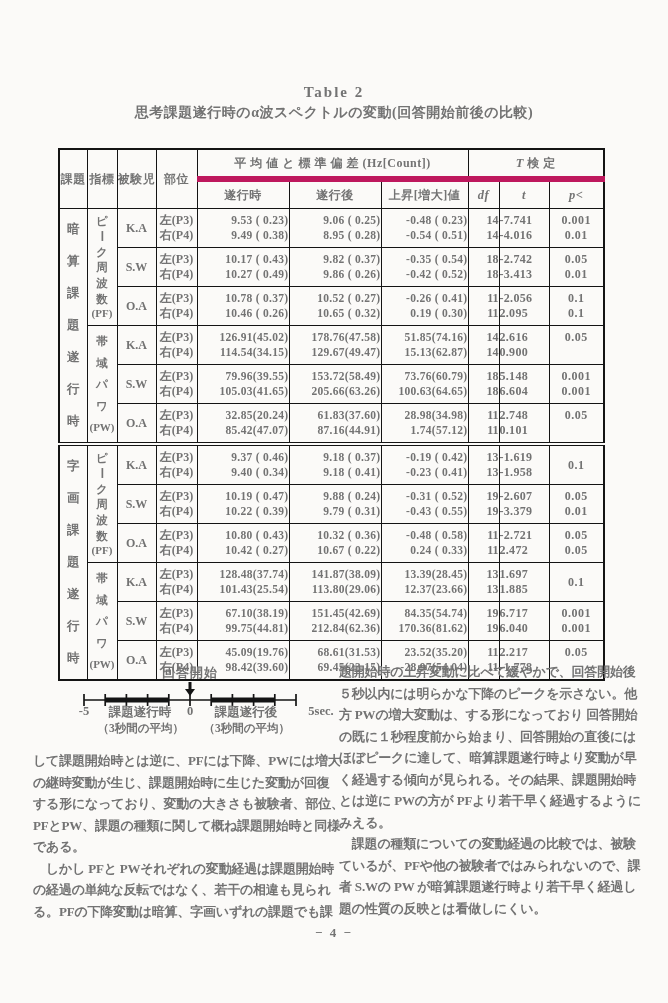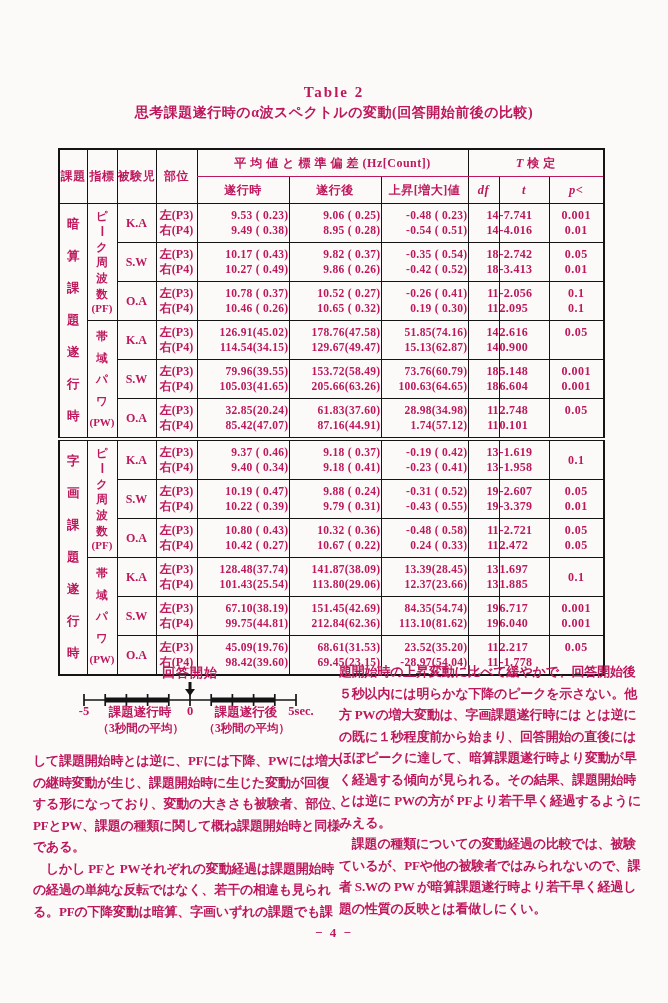--- a/index.html
+++ b/index.html
@@ -1,31 +1,31 @@
 <!DOCTYPE html>
 <html><head>
 <meta charset="utf-8">
 <style>
   html,body { margin:0; padding:0; background:#e8e8e8; }
   .page {
     position:relative; width:668px; height:1003px; margin:0 auto;
-    background:#fbfaf8; color:#be185d; overflow:hidden;
+    background:#fbfaf8; color:#737373; overflow:hidden;
     font-family:"Liberation Serif","DejaVu Serif",serif;
   }
   
   .tbl-title { position:absolute; top:84px; left:0; width:100%; text-align:center;
     font-size:15px; font-weight:bold; letter-spacing:2px; }
   .tbl-subtitle { position:absolute; top:104px; left:0; width:100%; text-align:center;
     font-size:14px; font-weight:bold; letter-spacing:0.5px; }
   
   table.main { position:absolute; left:58px; top:148px; width:545px;
     border-collapse:collapse; table-layout:fixed; border:2px solid #141414; }
   table.main th, table.main td { border-left:1px solid #141414; padding:0; overflow:hidden; }
   thead th { font-weight:bold; font-size:12px; height:26px; letter-spacing:0.5px; }
-  thead th.grp { border-bottom:1px solid #be185d; }
+  thead th.grp { border-bottom:6px solid #be185d; }
   .it { font-style:italic; font-weight:bold; font-size:12.5px; }
   tbody td { font-size:12px; height:19px; line-height:15px; font-weight:600; }
   tbody tr.blk td { border-top:1px solid #141414; }
   tbody tr.task2 td { border-top:4px double #141414; }
   tbody tr.row-top td { vertical-align:bottom; }
   tbody tr.row-bot td { vertical-align:top; }
   tbody td[rowspan] { vertical-align:middle !important; text-align:center; }
   td.cell-site { text-align:center; }
   td.num { text-align:right; padding-right:6px; font-size:11.5px; letter-spacing:0.3px; white-space:pre; }
   td.ctr { text-align:right; }
@@ -350,21 +350,21 @@
           <td class="num">151.45(42.69)</td>
           <td class="num">84.35(54.74)</td>
           <td class="ctr">19</td>
           <td class="tnum">6.717</td>
           <td class="pctr">0.001</td>
         </tr>
         <tr class="row-bot">
           <td class="cell-site">右(P4)</td>
           <td class="num">99.75(44.81)</td>
           <td class="num">212.84(62.36)</td>
-          <td class="num">113.10(81.62)</td>
+          <td class="num">170.36(81.62)</td>
           <td class="ctr">19</td>
           <td class="tnum">6.040</td>
           <td class="pctr">0.001</td>
         </tr>
         <tr class="row-top blk">
           <td class="" rowspan="2">O.A</td>
           <td class="cell-site">左(P3)</td>
           <td class="num">45.09(19.76)</td>
           <td class="num">68.61(31.53)</td>
           <td class="num">23.52(35.20)</td>
@@ -403,39 +403,39 @@
         <line x1="154.4" y1="13" x2="154.4" y2="25"></line>
         <line x1="175.6" y1="13" x2="175.6" y2="25"></line>
         <line x1="196.8" y1="13" x2="196.8" y2="25"></line>
         <line x1="218" y1="13" x2="218" y2="25"></line>
       </g>
     </svg>
     <span class="fig-lab" style="left:-2px;width:16px;">-5</span>
     <span class="fig-lab" style="left:22px;width:80px;">課題遂行時</span>
     <span class="fig-lab" style="left:104px;width:16px;">0</span>
     <span class="fig-lab" style="left:128px;width:80px;">課題遂行後</span>
-    <span class="fig-lab" style="left:200px;width:46px;">5sec.</span>
+    <span class="fig-lab" style="left:220px;width:46px;">5sec.</span>
     <span class="fig-sub" style="left:2px;width:104px;">（3秒間の平均）</span>
     <span class="fig-sub" style="left:108px;width:104px;">（3秒間の平均）</span>
   </div>
 
   <div class="col-left">
       <div class="bline">して課題開始時とは逆に、PFには下降、PWには増大</div>
       <div class="bline">の継時変動が生じ、課題開始時に生じた変動が回復</div>
       <div class="bline">する形になっており、変動の大きさも被験者、部位、</div>
       <div class="bline">PFとPW、課題の種類に関して概ね課題開始時と同様</div>
       <div class="bline">である。</div>
       <div class="bline">　しかし PFと PWそれぞれの変動経過は課題開始時</div>
       <div class="bline">の経過の単純な反転ではなく、若干の相違も見られ</div>
       <div class="bline">る。PFの下降変動は暗算、字画いずれの課題でも課</div>
     </div>
   <div class="col-right">
       <div class="bline">題開始時の上昇変動に比べて緩やかで、回答開始後</div>
       <div class="bline">５秒以内には明らかな下降のピークを示さない。他</div>
-      <div class="bline">方 PWの増大変動は、字画課題遂行時には とは逆に</div>
+      <div class="bline">方 PWの増大変動は、する形になっており 回答開始</div>
       <div class="bline">の既に１秒程度前から始まり、回答開始の直後には</div>
       <div class="bline">ほぼピークに達して、暗算課題遂行時より変動が早</div>
       <div class="bline">く経過する傾向が見られる。その結果、課題開始時</div>
       <div class="bline">とは逆に PWの方が PFより若干早く経過するように</div>
       <div class="bline">みえる。</div>
       <div class="bline">　課題の種類についての変動経過の比較では、被験</div>
       <div class="bline">ているが、PFや他の被験者ではみられないので、課</div>
       <div class="bline">者 S.Wの PW が暗算課題遂行時より若干早く経過し</div>
       <div class="bline">題の性質の反映とは看做しにくい。</div>
     </div>

